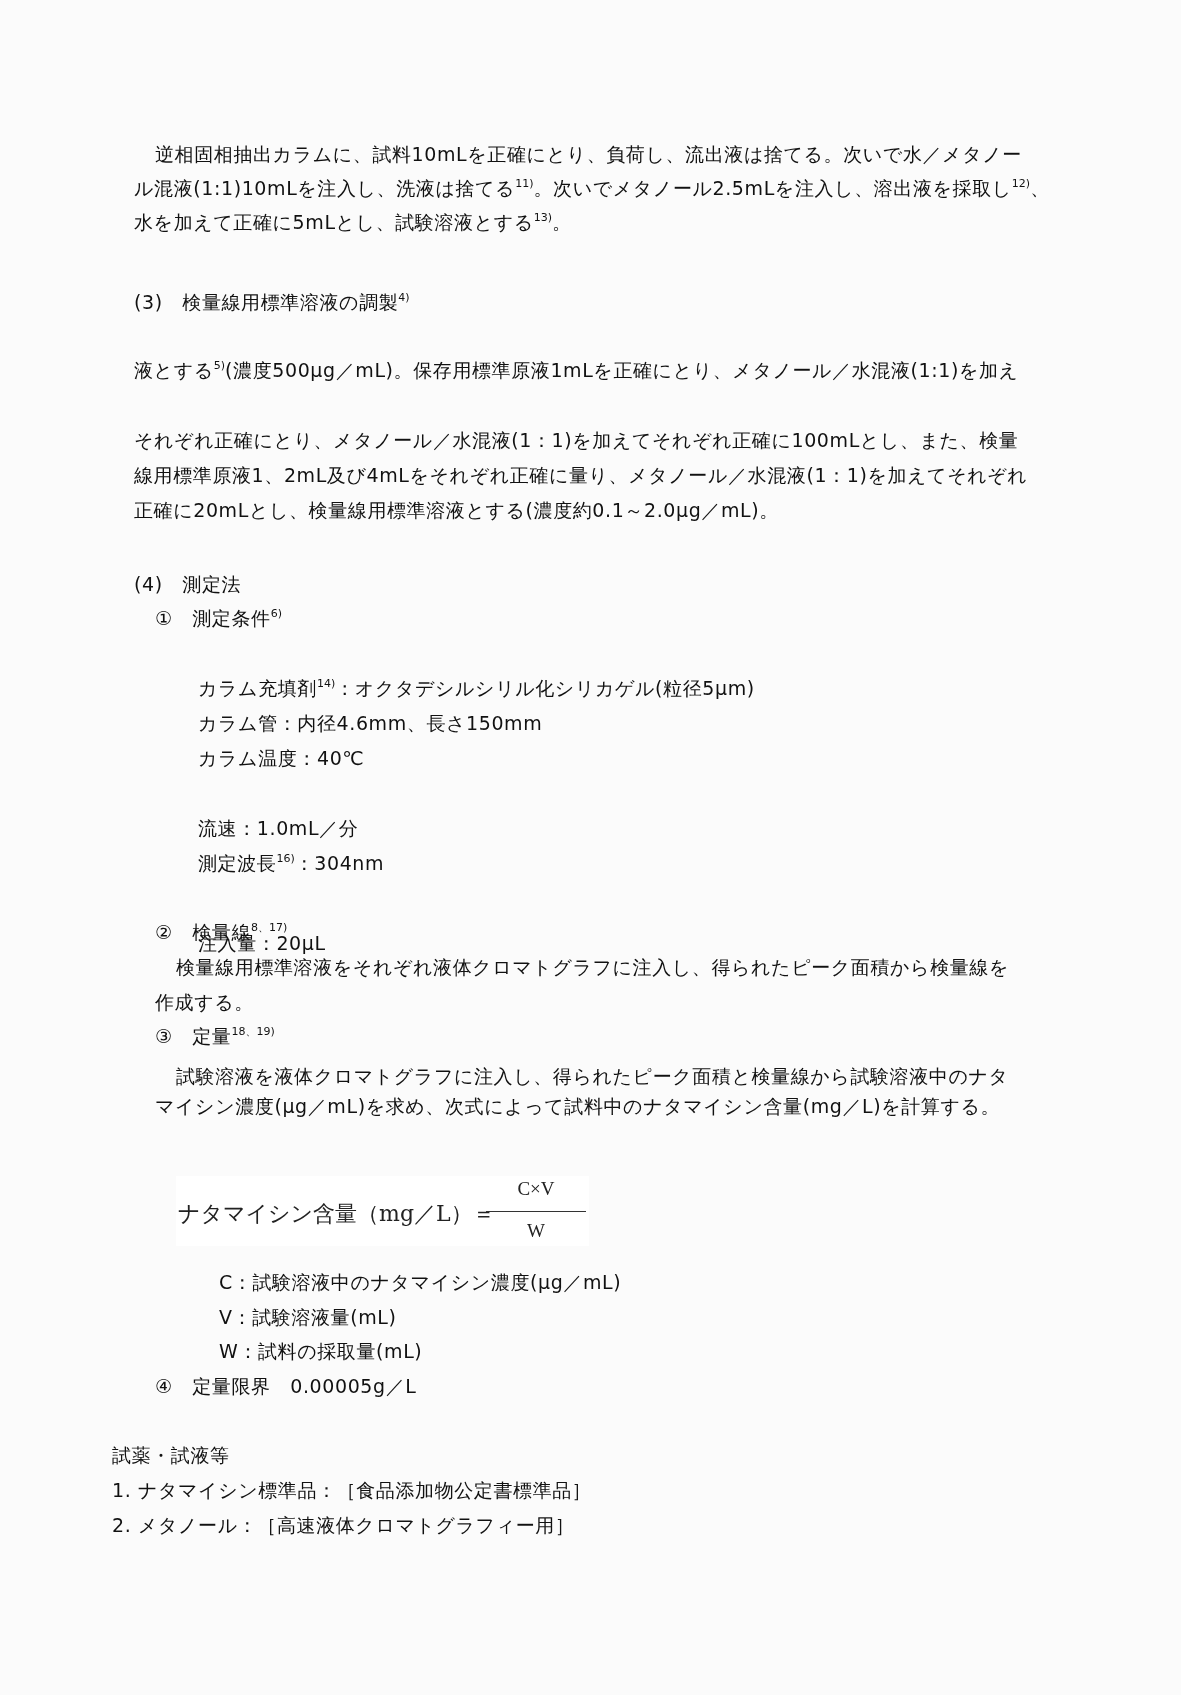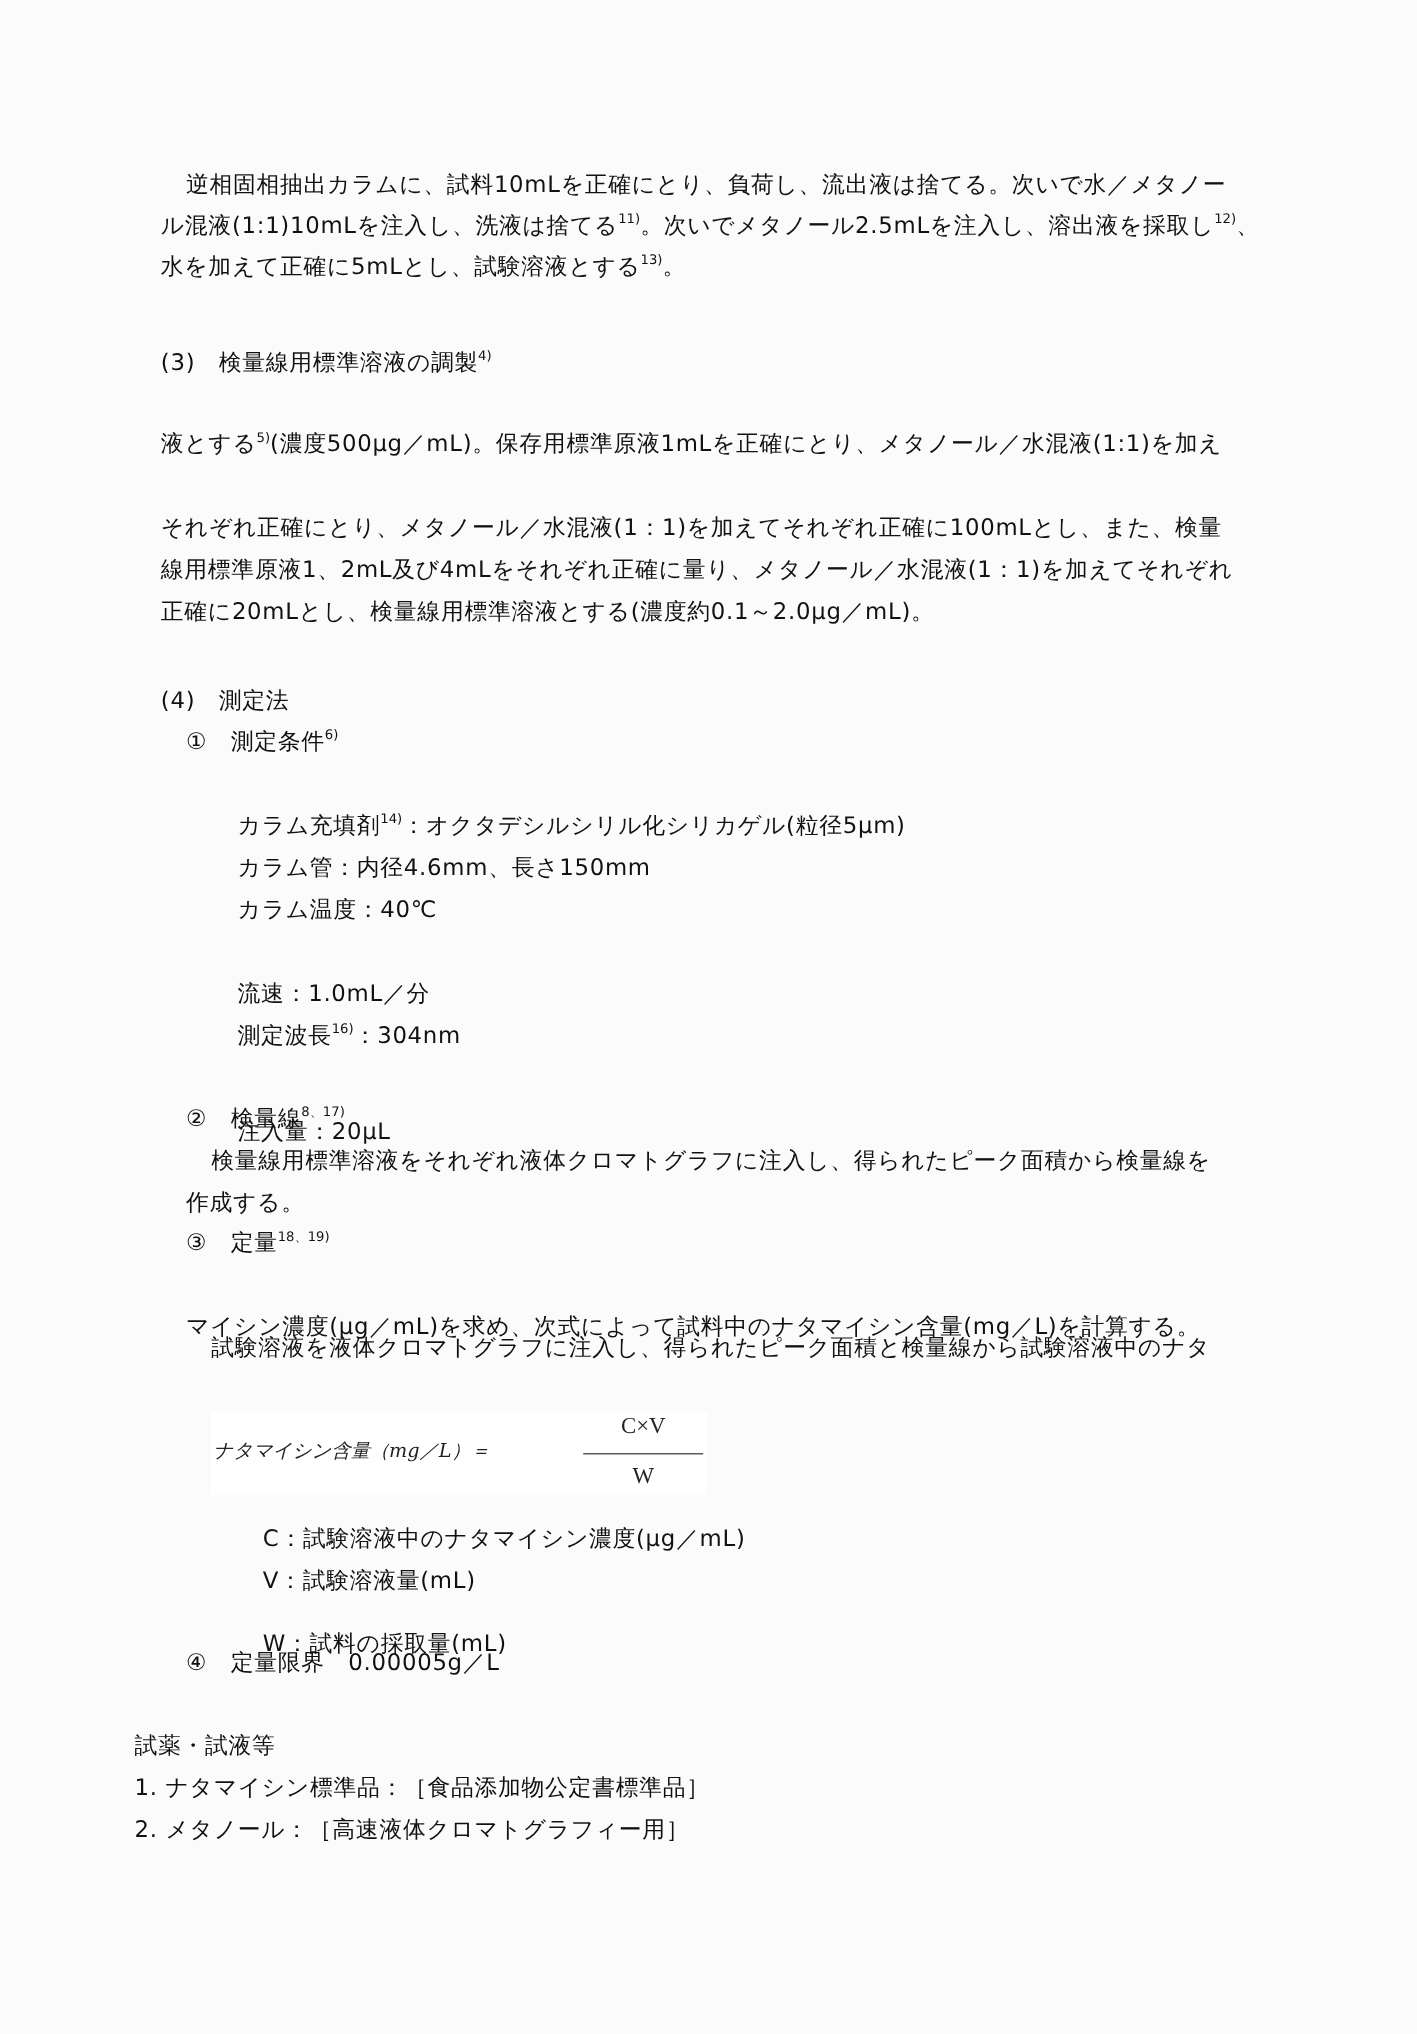--- a/index.html
+++ b/index.html
@@ -22,21 +22,21 @@
   sup { font-size: 11px; vertical-align: 8px; line-height: 0; letter-spacing: 0; }
   .formula-box {
     position: absolute;
     left: 176px; top: 1176px;
     width: 413px; height: 70px;
     background: #ffffff;
   }
   .formula-label {
     position: absolute; left: 2px; top: 23px;
     font-family: "DejaVu Serif", "Liberation Serif", serif;
-    font-size: 16px; white-space: nowrap; color: #222; font-style: italic;
+    font-size: 22px; white-space: nowrap; color: #222;
   }
   .frac {
     position: absolute; left: 310px; top: 0; width: 100px; height: 70px;
   }
   .frac .num, .frac .den {
     position: absolute; left: 0; width: 100px; text-align: center;
     font-family: Liberation Serif, serif;
     font-size: 19px; color: #222;
   }
   .frac .num { top: 2px; }
@@ -66,35 +66,35 @@
   <div class="line" style="left:198px; top:746px;"><span>カラム温度</span><span>：40℃</span></div>
   <div class="line" style="left:198px; top:816px;"><span>流速</span><span>：1.0mL／分</span></div>
   <div class="line" style="left:198px; top:851px;"><span>測定波長</span><sup>16)</sup><span>：304nm</span></div>
   <div class="line" style="left:198px; top:931px;"><span>注入量</span><span>：20μL</span></div>
 
   <div class="line" style="left:155px; top:920px;"><span>②　検量線</span><sup>8、17)</sup></div>
   <div class="line" style="left:176px; top:955px;"><span>検量線用標準溶液をそれぞれ液体クロマトグラフに注入し、得られたピーク面積から検量線を</span></div>
   <div class="line" style="left:155px; top:990px;"><span>作成する。</span></div>
 
   <div class="line" style="left:155px; top:1024px;"><span>③　定量</span><sup>18、19)</sup></div>
-  <div class="line" style="left:176px; top:1111px;"><span>試験溶液を液体クロマトグラフに注入し、得られたピーク面積と検量線から試験溶液中のナタ</span></div>
+  <div class="line" style="left:176px; top:1064px;"><span>試験溶液を液体クロマトグラフに注入し、得られたピーク面積と検量線から試験溶液中のナタ</span></div>
   <div class="line" style="left:155px; top:1094px;"><span>マイシン濃度(μg／mL)を求め、次式によって試料中のナタマイシン含量(mg／L)を計算する。</span></div>
 
   <div class="formula-box">
     <div class="formula-label">ナタマイシン含量（mg／L）＝</div>
     <div class="frac">
       <div class="num">C×V</div>
       <div class="bar"></div>
       <div class="den">W</div>
     </div>
   </div>
 
   <div class="line" style="left:219px; top:1270px;"><span>C：試験溶液中のナタマイシン濃度(μg／mL)</span></div>
   <div class="line" style="left:219px; top:1305px;"><span>V：試験溶液量(mL)</span></div>
-  <div class="line" style="left:219px; top:1339px;margin-top:19px;"><span>W：試料の採取量(mL)</span></div>
+  <div class="line" style="left:219px; top:1339px;"><span>W：試料の採取量(mL)</span></div>
 
   <div class="line" style="left:155px; top:1374px;"><span>④　定量限界　0.00005g／L</span></div>
 
   <div class="line" style="left:112px; top:1443px;"><span>試薬・試液等</span></div>
   <div class="line" style="left:112px; top:1478px;"><span>1. ナタマイシン標準品：［食品添加物公定書標準品］</span></div>
   <div class="line" style="left:112px; top:1513px;"><span>2. メタノール：［高速液体クロマトグラフィー用］</span></div>
 
 </div>
 
 </body></html>

